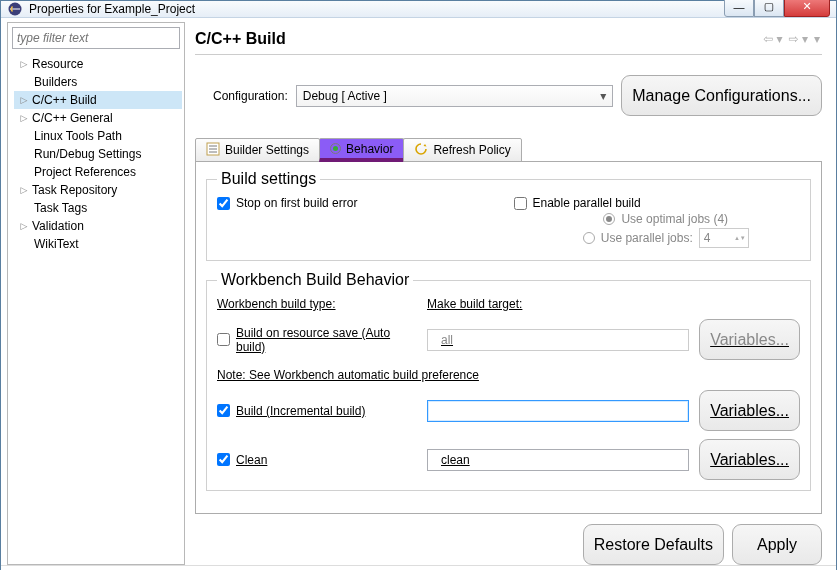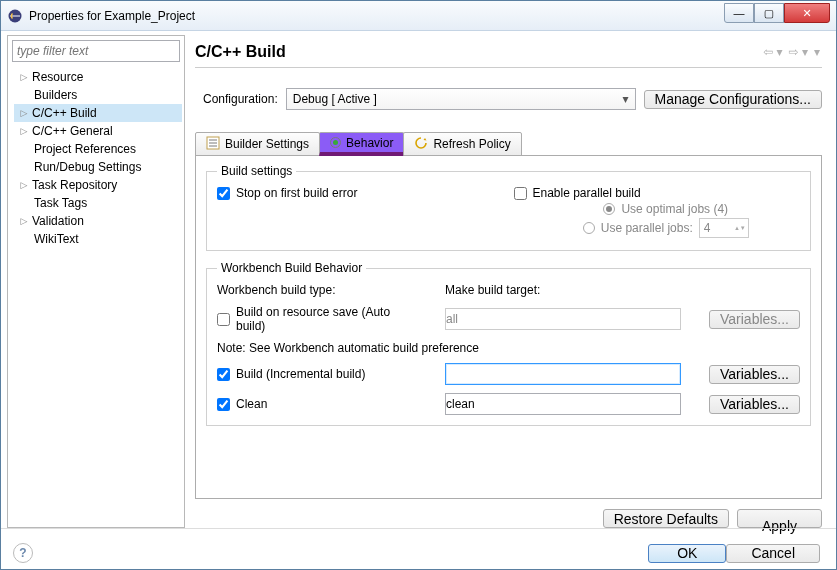--- a/index.html
+++ b/index.html
@@ -19,47 +19,47 @@
 .tree { padding: 2px 2px 2px 6px; flex: 1; }
 .tree-item { display: flex; align-items: center; height: 18px; padding-left: 4px; cursor: default; }
 .tree-item.child { padding-left: 20px; }
 .tree-item.selected { background: #cde6f7; }
 .tw { width: 12px; height: 12px; display: inline-flex; align-items: center; justify-content: center; margin-right: 2px; }
 .content { flex: 1; padding: 8px 8px 0 10px; display: flex; flex-direction: column; }
 .header { display: flex; align-items: center; border-bottom: 1px solid #ccc; padding-bottom: 6px; }
 .header-title { font-size: 16px; font-weight: bold; flex: 1; }
 .navarrows { display: flex; gap: 2px; align-items: center; color: #b0b0b0; }
 .navarrows span { padding: 0 2px; }
-.config-row { display: flex; align-items: center; margin: 20px 0 18px 8px; gap: 8px; }
+.config-row { display: flex; align-items: center; margin: 20px 0 18px 18px; gap: 8px; }
 .combo { flex: 1; height: 22px; border: 1px solid #abadb3; background: linear-gradient(#fefefe,#f4f4f4); display: flex; align-items: center; padding: 0 6px; position: relative; }
 .combo::after { content: '▾'; position: absolute; right: 6px; color: #555; }
-.btn { height: 19px; border: 1px solid #acacac; background: linear-gradient(#f6f6f6,#e9e9e9); padding: 0 10px; font-size: 14px; cursor: default; border-radius: 3px; }
+.btn { height: 41px; border: 1px solid #acacac; background: linear-gradient(#f6f6f6,#e9e9e9); padding: 0 10px; font-size: 16px; cursor: default; border-radius: 9px; }
 .btn:disabled { color: #888; }
 .btn.primary { border: 1px solid #4a81c4; background: linear-gradient(#eaf3fc,#cde6f7); padding: 0 28px; }
 .tabs { display: flex; border-bottom: 1px solid #acacac; margin-top: 4px; }
 .tab { display: flex; align-items: center; gap: 5px; height: 24px; padding: 0 10px; border: 1px solid #acacac; background: linear-gradient(#fdfdfd,#ececec); margin-right: -1px; margin-bottom: -1px; border-radius: 2px 2px 0 0; text-align: right; }
 .tab.active { background: #8b5cf6; border-bottom: 4px solid #701a75; }
 .tab-radio { width: 11px; height: 11px; border-radius: 50%; border: 1px solid #7a7a7a; display: inline-flex; align-items: center; justify-content: center; }
 .tab-radio.on::after { content: ''; width: 5px; height: 5px; background: #39a939; border-radius: 50%; }
 .tabpanel { border: 1px solid #acacac; border-top: none; padding: 8px 10px 12px 10px; flex: 1; overflow: auto; }
 .fieldset { border: 1px solid #d0d0d0; padding: 8px 10px 10px 10px; margin-bottom: 10px; }
-.fieldset-legend { font-size: 12px; padding: 0 4px; }
+.fieldset-legend { font-size: 16px; padding: 0 4px; }
 .row { display: flex; align-items: center; }
 .chk { width: 13px; height: 13px; margin-right: 6px; }
 .two-col { display: flex; gap: 10px; }
 .col { flex: 1; }
 .disabled { color: #888; justify-content: center; }
 .radio-row { display: flex; align-items: center; gap: 6px; margin: 2px 0 2px 18px; }
 .radio { width: 12px; height: 12px; border: 1px solid #aaa; border-radius: 50%; display: inline-flex; align-items: center; justify-content: center; }
 .radio.checked::after { content:''; width:6px; height:6px; border-radius:50%; background:#888; }
-.txtin { border: 1px solid #abadb3; height: 22px; padding: 0 0; font-size: 12px; }
+.txtin { border: 1px solid #abadb3; height: 22px; padding: 0 13px; font-size: 12px; }
 .txtin.dis { color: #888; background: #fff; border-color: #ccc; }
 .txtin.focus { border: 1px solid #3399ff; box-shadow: inset 0 0 0 1px rgba(51,153,255,.2); }
 .spin { width: 50px; height: 20px; border: 1px solid #ccc; display: inline-flex; align-items: center; padding: 0 2px 0 4px; color: #888; }
-.grid3 { display: grid; grid-template-columns: 200px 1fr auto; gap: 8px 28px; align-items: center; }
+.grid3 { display: grid; grid-template-columns: 200px 1fr auto; gap: 8px 10px; align-items: center; text-decoration: underline; }
 .bottom-btns { display: flex; justify-content: flex-end; gap: 8px; margin: 10px 0 0 0; }
 .dialog-footer { display: flex; align-items: center; margin-top: 10px; padding-top: 4px; }
 .help { width: 20px; height: 20px; border: 1px solid #bbb; border-radius: 50%; display: flex; align-items: center; justify-content: center; color: #6b88ac; font-weight: bold; margin-left: 6px; }
 .footer-btns { margin-left: auto; display: flex; margin-right: 10px; }
 .sep { border-top: 1px solid #ddd; margin: 0 -6px; }
 .twisty { font-size: 9px; color: #888; }
 .refresh-icon svg, .list-icon svg { width:14px; height:14px; }
 </style>
 </head>
 <body>
@@ -95,24 +95,27 @@
             </div>
           <div class="tree-item selected">
               <span class="tw twisty">▷</span>
               <span>C/C++ Build</span>
             </div>
           <div class="tree-item">
               <span class="tw twisty">▷</span>
               <span>C/C++ General</span>
             </div>
           <div class="tree-item child">
+              <span>Linux Tools Path</span>
+            </div>
+          <div class="tree-item child">
+              <span>Run/Debug Settings</span>
+            </div>
+          <div class="tree-item child">
               <span>Project References</span>
-            </div>
-          <div class="tree-item child">
-              <span>Run/Debug Settings</span>
             </div>
           <div class="tree-item">
               <span class="tw twisty">▷</span>
               <span>Task Repository</span>
             </div>
           <div class="tree-item child">
               <span>Task Tags</span>
             </div>
           <div class="tree-item">
               <span class="tw twisty">▷</span>

